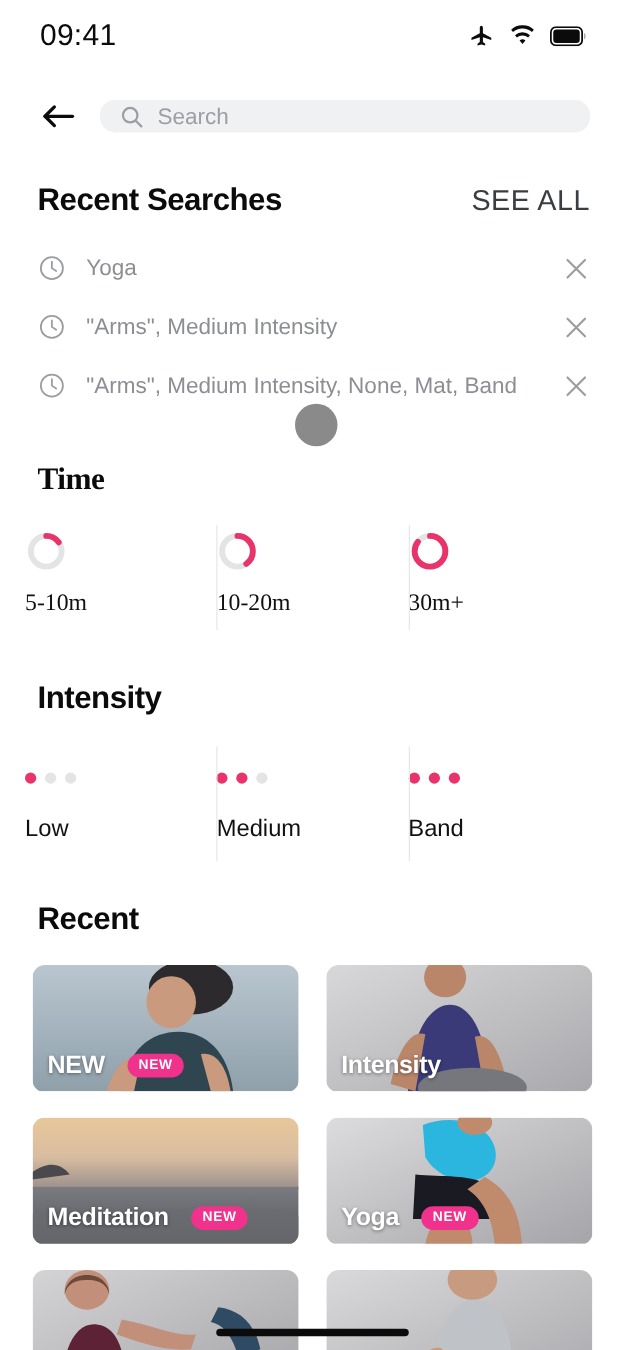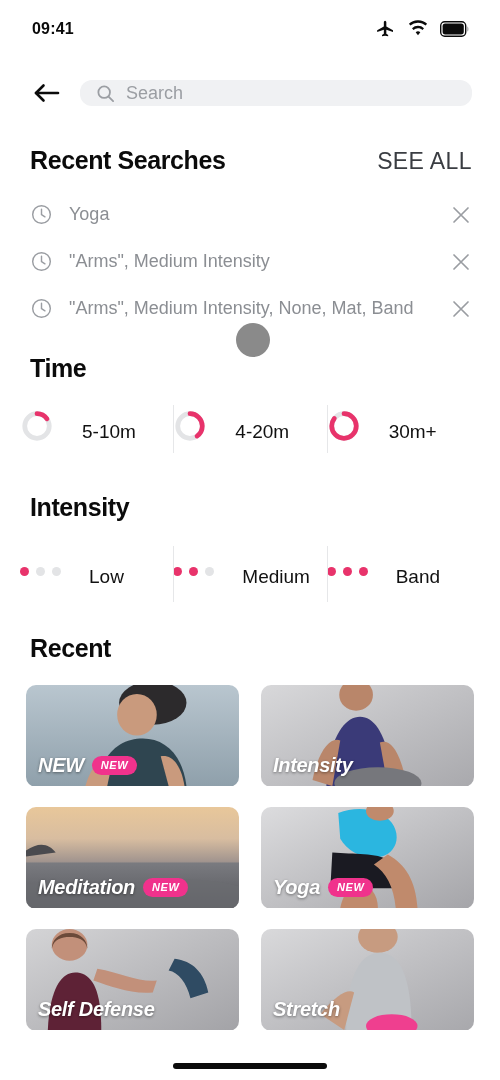--- a/index.html
+++ b/index.html
@@ -9,21 +9,21 @@
     font-family: "Liberation Sans", sans-serif;
     overflow: hidden;
   }
   .phone { position: relative; width: 500px; height: 1080px; background: #fff; overflow: hidden; }
 
   
   .statusbar {
     height: 58px; display: flex; align-items: center;
     justify-content: space-between; padding: 0 30px 0 32px;
   }
-  .status-time { font-size: 16px; font-weight: bold; color: #0b0b0b; letter-spacing: .2px; }
+  .status-time { font-size: 24px; font-weight: normal; color: #0b0b0b; letter-spacing: .2px; }
   .status-icons { display: flex; align-items: center; gap: 11px; }
   .ic { display: block; }
 
   
   .searchbar-row {
     display: flex; align-items: center; gap: 16px;
     padding: 8px 28px 0 30px; height: 62px;
   }
   .back-btn { width: 34px; height: 34px; display: flex; align-items: center; justify-content: center; cursor: pointer; }
   .search-field {
@@ -48,25 +48,25 @@
   .recent-wrap { margin-top: 26px; }
   .recent-list { margin-top: 16px; }
   .recent-row {
     display: flex; align-items: center; gap: 16px;
     padding: 0 28px 0 30px; height: 47px; cursor: pointer;
   }
   .recent-label { flex: 1; font-size: 18px; color: #8b8e93; white-space: nowrap; }
   .clock-ic, .x-ic { flex: none; cursor: pointer; }
 
   
-  .time-wrap { margin-top: 22px; }
+  .time-wrap { margin-top: 38px; font-family: Liberation Serif, serif; }
   .opt-row { display: flex; margin-top: 26px; padding: 0 20px; }
   .opt-cell {
-    flex: 1; display: flex; flex-direction: row; align-items: flex-end;
-    gap: 28px; position: relative; cursor: pointer;
+    flex: 1; display: flex; flex-direction: column; align-items: flex-start;
+    gap: 14px; position: relative; cursor: pointer;
   }
   .opt-cell + .opt-cell::before {
     content: ""; position: absolute; left: 0; top: -4px; bottom: -10px;
     width: 1px; background: #e6e7e9;
   }
   .opt-label { font-size: 19px; color: #111; }
 
   
   .intensity-wrap { margin-top: 50px; }
   .dots { display: flex; gap: 7px; height: 34px; align-items: center; }
@@ -81,21 +81,21 @@
     margin-top: 22px; padding: 0 26px 0 26px;
     display: grid; grid-template-columns: 1fr 1fr; gap: 20px 22px;
   }
   .card {
     position: relative; height: 102px; border-radius: 10px;
     overflow: hidden; cursor: pointer;
   }
   .card-img { position: absolute; inset: 0; }
   .card-foot {
     position: absolute; left: 12px; bottom: 10px; right: 10px;
-    display: flex; align-items: center; gap: 8px; font-style: italic;
+    display: flex; align-items: center; gap: 18px;
   }
   .card-title {
     font-size: 20px; font-weight: bold; color: #fff; letter-spacing: -.3px;
     text-shadow: 0 1px 3px rgba(0,0,0,.45);
   }
   .badge {
     background: #f0328c; color: #fff; font-size: 11px; font-weight: bold;
     letter-spacing: .6px; padding: 3px 9px 4px; border-radius: 20px;
   }
 
@@ -206,21 +206,21 @@
           <circle class="ring-fg" cx="18" cy="18" r="13" fill="none" stroke="#e8336b" stroke-width="5" stroke-linecap="round" transform="rotate(-90 18 18)" stroke-dasharray="12.252211349000195 81.68140899333463"></circle>
         </svg>
         <span class="opt-label">5-10m</span>
       </div>
 
       <div class="opt-cell">
         <svg width="34" height="34" viewBox="0 0 36 36">
           <circle cx="18" cy="18" r="13" fill="none" stroke="#e3e4e6" stroke-width="5"></circle>
           <circle class="ring-fg" cx="18" cy="18" r="13" fill="none" stroke="#e8336b" stroke-width="5" stroke-linecap="round" transform="rotate(-90 18 18)" stroke-dasharray="32.67256359733385 81.68140899333463"></circle>
         </svg>
-        <span class="opt-label">4-20m</span>
+        <span class="opt-label">10-20m</span>
       </div>
 
 
       <div class="opt-cell">
         <svg width="34" height="34" viewBox="0 0 36 36">
           <circle cx="18" cy="18" r="13" fill="none" stroke="#e3e4e6" stroke-width="5"></circle>
           <circle class="ring-fg" cx="18" cy="18" r="13" fill="none" stroke="#e8336b" stroke-width="5" stroke-linecap="round" transform="rotate(-90 18 18)" stroke-dasharray="69.42919764433444 81.68140899333463"></circle>
         </svg>
         <span class="opt-label">30m+</span>
       </div>

